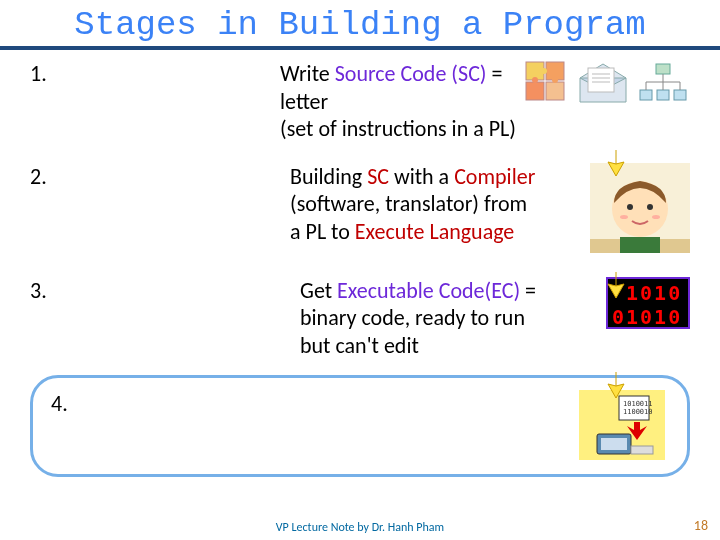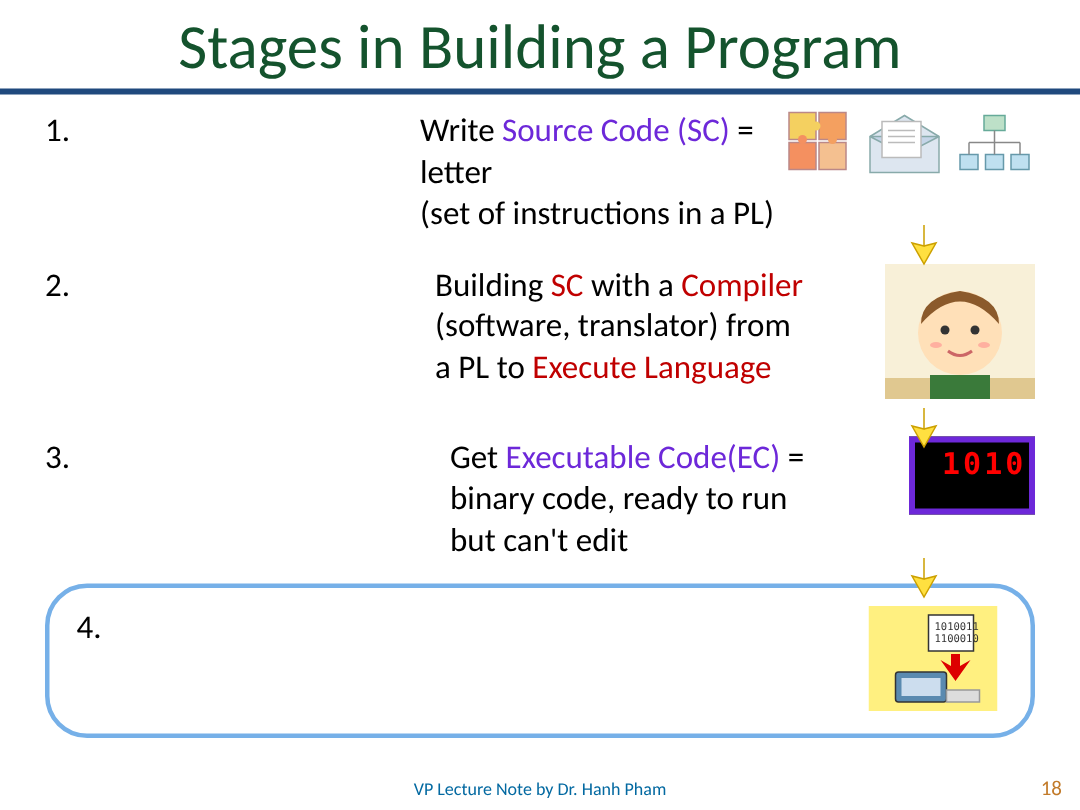--- a/index.html
+++ b/index.html
@@ -10,23 +10,24 @@
     background: #ffffff;
     position: relative;
     overflow: hidden;
   }
   .title-wrap {
     border-bottom: 4px solid #1f497d;
     padding: 6px 0 2px 0;
     text-align: center;
   }
   .title {
-    font-size: 42px;
-    color: #14532d;
+    font-size: 34px;
+    color: #3b82f6;
     font-weight: 400;
+    font-family: Liberation Mono, monospace;
   }
   .content {
     padding: 10px 30px 0 30px;
   }
   .item {
     display: flex;
     margin-bottom: 20px;
     align-items: flex-start;
   }
   .txt {
@@ -46,21 +47,21 @@
     display: flex;
     gap: 6px;
     justify-content: flex-end;
     align-items: flex-start;
   }
   
   .binary {
     width: 84px;
     height: 52px;
     background: #000;
-    border: 4px solid #6d28d9;
+    border: 2px solid #6d28d9;
     font-family: monospace;
     font-size: 20px;
     line-height: 24px;
     color: #ff0000;
     padding: 2px 4px;
     letter-spacing: 2px;
     font-weight: bold;
   }
   
   .runbox {
@@ -173,20 +174,21 @@
   </div>
 
   <div class="item">
     <div class="txt num">3.</div>
     <div class="txt" style="max-width:440px;">
       <span>Get </span><span class="kw-u">Executable Code(EC)</span><span> = binary code, ready to run but can't edit</span>
     </div>
     <div class="imgcell" style="width:130px;">
       <div class="binary">
         <div>&nbsp;1010</div>
+        <div>01010</div>
       </div>
     </div>
   </div>
 
   <div class="runbox">
     <div class="txt num">4.</div>
     <div class="runimg">
       <svg width="86" height="70" viewBox="0 0 86 70">
         <rect x="0" y="0" width="86" height="70" fill="#fff080"></rect>
         <rect x="40" y="6" width="30" height="24" fill="#fff" stroke="#333"></rect>

